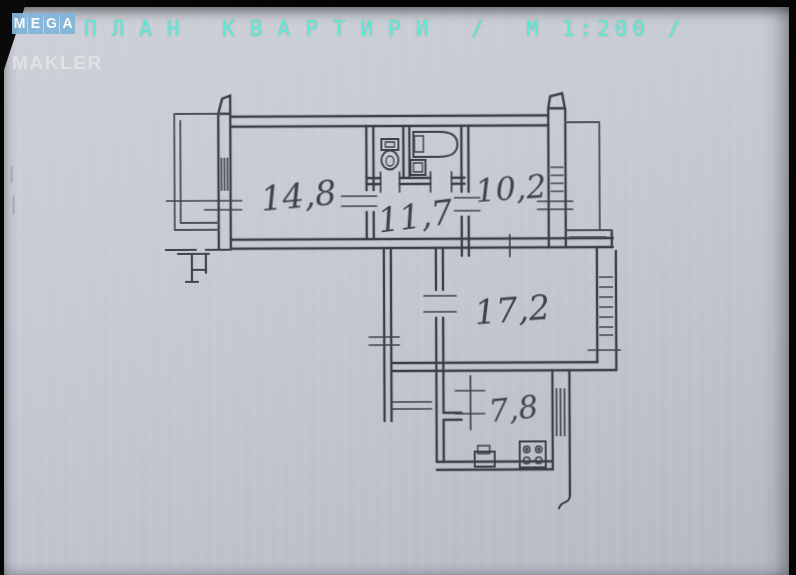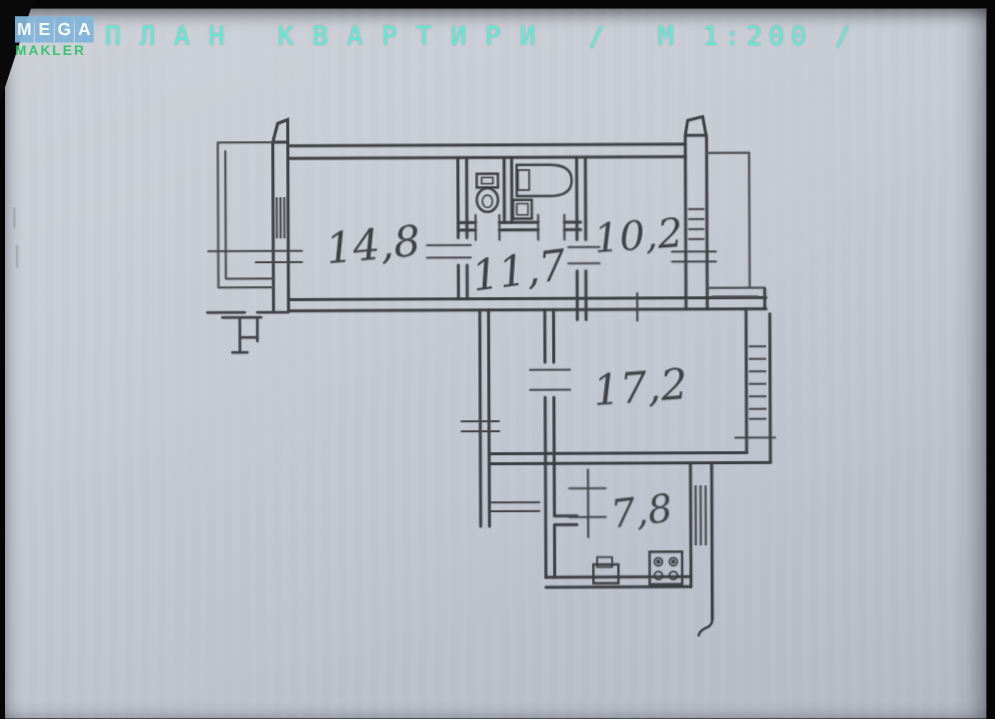--- a/index.html
+++ b/index.html
@@ -13,21 +13,21 @@
          box-shadow:inset -16px 0 20px -10px rgba(25,28,36,.40),
                     inset 0 12px 14px -9px rgba(8,8,10,.55),
                     inset 0 -10px 14px -10px rgba(30,33,42,.28),
                     inset 10px 0 12px -9px rgba(20,22,28,.35);}
   .corner-wedge{position:absolute;left:0;top:0;width:0;height:0;
          border-top:82px solid #0a0a0b;border-right:27px solid transparent;}
   .logo{position:absolute;left:12px;top:13px;opacity:.95;}
   .logo .tiles{display:flex;gap:1px;}
   .logo .tile{display:block;width:15px;height:21px;background:#83b6da;color:#fbfdfe;
          font-weight:bold;font-size:14px;line-height:21px;text-align:center;}
-  .logo .makler{margin-top:1px;color:#22c55e;font-weight:bold;font-size:11px;
+  .logo .makler{margin-top:18px;color:#e5e5e5;font-weight:bold;font-size:19px;
          letter-spacing:1.6px;opacity:.9;}
   .title{position:absolute;left:84px;top:17px;white-space:nowrap;color:#5eead4;
          font-family:"DejaVu Sans Mono",monospace;font-size:21px;
          text-shadow:0 0 2px rgba(40,42,48,.25);}
   .title .words{letter-spacing:15px;}
   .title .nums{letter-spacing:5px;margin-left:8px;}
   svg.plan{position:absolute;left:0;top:0;transform:rotate(-.25deg);}
   .plan *{vector-effect:non-scaling-stroke;}
 </style>
 </head>

